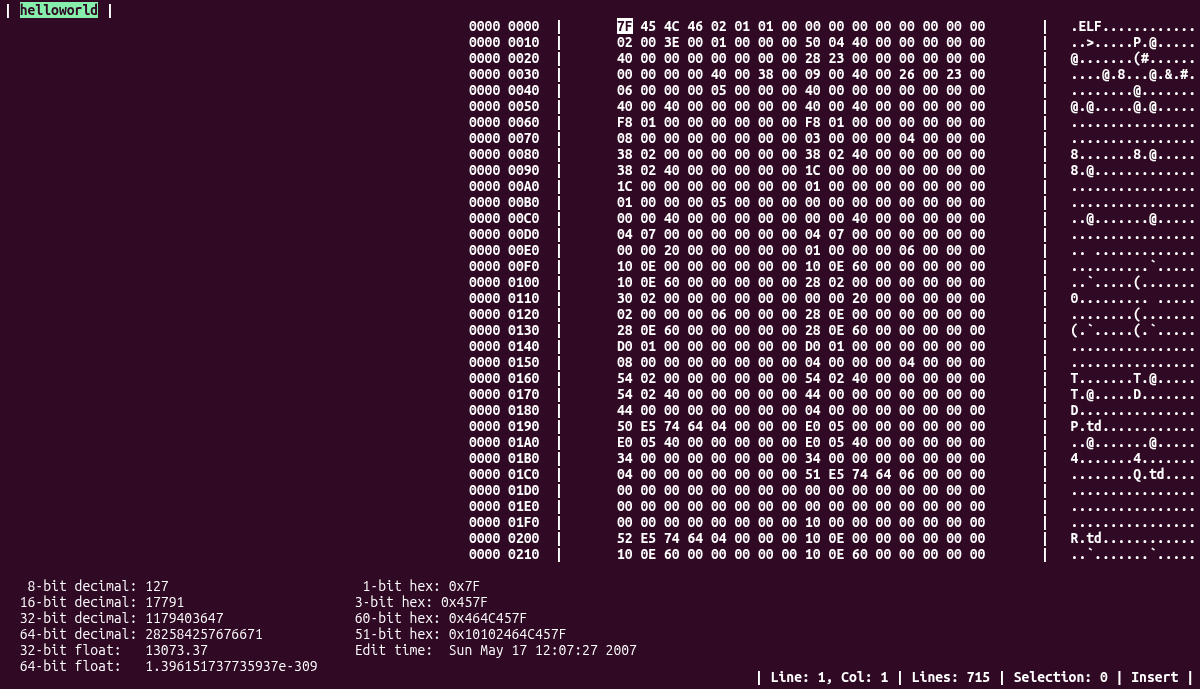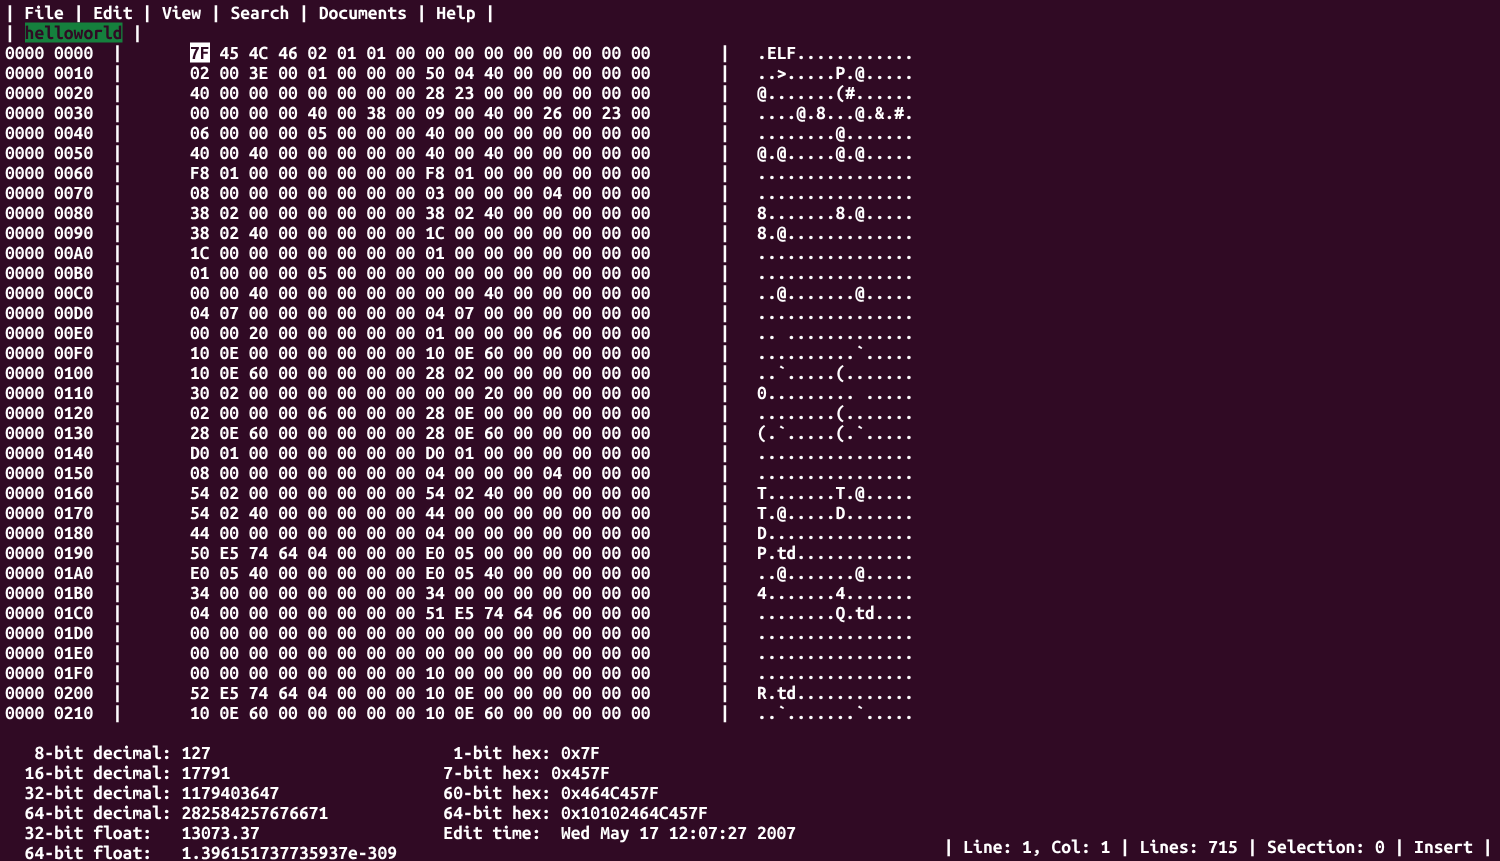--- a/index.html
+++ b/index.html
@@ -22,75 +22,75 @@
     white-space: pre;
   }
   .menu-item {
     display: inline;
   }
   .tab-bar {
     white-space: pre;
     font-weight: bold;
   }
   .tab {
-    background: #15803d;
+    background: #86efac;
     color: #300a24;
   }
   .hex-area {
     white-space: pre;
     font-weight: bold;
   }
   .hex-row {
     display: flex;
+    justify-content: flex-end;
   }
   .addr    { width: 80px; }
   .hex     { width: 418px; padding-left: 48px; }
   .sep     { width: 20px; text-align: center; }
   .cursor-byte {
     background: #ffffff;
     color: #300a24;
   }
   .info-panel {
     white-space: pre;
-    font-weight: bold;
+    font-weight: normal;
     display: flex;
   }
   .info-col1 { width: 335px; }
   .info-col2 { }
   .status-bar {
     position: absolute;
     bottom: 4px;
     right: 6px;
     font-weight: bold;
     white-space: pre;
     text-align: right;
   }
 </style>
 </head>
 <body>
 
 <div class="window">
 
-  <div class="menu-bar">| <span class="menu-item">File</span> | <span class="menu-item">Edit</span> | <span class="menu-item">View</span> | <span class="menu-item">Search</span> | <span class="menu-item">Documents</span> | <span class="menu-item">Help</span> |</div>
 
   <div class="tab-bar">| <span class="tab">helloworld</span> |</div>
 
   <div class="hex-area" id="hex-area"><div class="hex-row"><span class="addr">0000 0000</span><span class="sep">|</span><span class="hex"><span class="cursor-byte">7F</span> 45 4C 46 02 01 01 00 00 00 00 00 00 00 00 00</span><span class="sep">|</span><span>  .ELF............</span></div><div class="hex-row"><span class="addr">0000 0010</span><span class="sep">|</span><span class="hex">02 00 3E 00 01 00 00 00 50 04 40 00 00 00 00 00</span><span class="sep">|</span><span>  ..&gt;.....P.@.....</span></div><div class="hex-row"><span class="addr">0000 0020</span><span class="sep">|</span><span class="hex">40 00 00 00 00 00 00 00 28 23 00 00 00 00 00 00</span><span class="sep">|</span><span>  @.......(#......</span></div><div class="hex-row"><span class="addr">0000 0030</span><span class="sep">|</span><span class="hex">00 00 00 00 40 00 38 00 09 00 40 00 26 00 23 00</span><span class="sep">|</span><span>  ....@.8...@.&amp;.#.</span></div><div class="hex-row"><span class="addr">0000 0040</span><span class="sep">|</span><span class="hex">06 00 00 00 05 00 00 00 40 00 00 00 00 00 00 00</span><span class="sep">|</span><span>  ........@.......</span></div><div class="hex-row"><span class="addr">0000 0050</span><span class="sep">|</span><span class="hex">40 00 40 00 00 00 00 00 40 00 40 00 00 00 00 00</span><span class="sep">|</span><span>  @.@.....@.@.....</span></div><div class="hex-row"><span class="addr">0000 0060</span><span class="sep">|</span><span class="hex">F8 01 00 00 00 00 00 00 F8 01 00 00 00 00 00 00</span><span class="sep">|</span><span>  ................</span></div><div class="hex-row"><span class="addr">0000 0070</span><span class="sep">|</span><span class="hex">08 00 00 00 00 00 00 00 03 00 00 00 04 00 00 00</span><span class="sep">|</span><span>  ................</span></div><div class="hex-row"><span class="addr">0000 0080</span><span class="sep">|</span><span class="hex">38 02 00 00 00 00 00 00 38 02 40 00 00 00 00 00</span><span class="sep">|</span><span>  8.......8.@.....</span></div><div class="hex-row"><span class="addr">0000 0090</span><span class="sep">|</span><span class="hex">38 02 40 00 00 00 00 00 1C 00 00 00 00 00 00 00</span><span class="sep">|</span><span>  8.@.............</span></div><div class="hex-row"><span class="addr">0000 00A0</span><span class="sep">|</span><span class="hex">1C 00 00 00 00 00 00 00 01 00 00 00 00 00 00 00</span><span class="sep">|</span><span>  ................</span></div><div class="hex-row"><span class="addr">0000 00B0</span><span class="sep">|</span><span class="hex">01 00 00 00 05 00 00 00 00 00 00 00 00 00 00 00</span><span class="sep">|</span><span>  ................</span></div><div class="hex-row"><span class="addr">0000 00C0</span><span class="sep">|</span><span class="hex">00 00 40 00 00 00 00 00 00 00 40 00 00 00 00 00</span><span class="sep">|</span><span>  ..@.......@.....</span></div><div class="hex-row"><span class="addr">0000 00D0</span><span class="sep">|</span><span class="hex">04 07 00 00 00 00 00 00 04 07 00 00 00 00 00 00</span><span class="sep">|</span><span>  ................</span></div><div class="hex-row"><span class="addr">0000 00E0</span><span class="sep">|</span><span class="hex">00 00 20 00 00 00 00 00 01 00 00 00 06 00 00 00</span><span class="sep">|</span><span>  .. .............</span></div><div class="hex-row"><span class="addr">0000 00F0</span><span class="sep">|</span><span class="hex">10 0E 00 00 00 00 00 00 10 0E 60 00 00 00 00 00</span><span class="sep">|</span><span>  ..........`.....</span></div><div class="hex-row"><span class="addr">0000 0100</span><span class="sep">|</span><span class="hex">10 0E 60 00 00 00 00 00 28 02 00 00 00 00 00 00</span><span class="sep">|</span><span>  ..`.....(.......</span></div><div class="hex-row"><span class="addr">0000 0110</span><span class="sep">|</span><span class="hex">30 02 00 00 00 00 00 00 00 00 20 00 00 00 00 00</span><span class="sep">|</span><span>  0......... .....</span></div><div class="hex-row"><span class="addr">0000 0120</span><span class="sep">|</span><span class="hex">02 00 00 00 06 00 00 00 28 0E 00 00 00 00 00 00</span><span class="sep">|</span><span>  ........(.......</span></div><div class="hex-row"><span class="addr">0000 0130</span><span class="sep">|</span><span class="hex">28 0E 60 00 00 00 00 00 28 0E 60 00 00 00 00 00</span><span class="sep">|</span><span>  (.`.....(.`.....</span></div><div class="hex-row"><span class="addr">0000 0140</span><span class="sep">|</span><span class="hex">D0 01 00 00 00 00 00 00 D0 01 00 00 00 00 00 00</span><span class="sep">|</span><span>  ................</span></div><div class="hex-row"><span class="addr">0000 0150</span><span class="sep">|</span><span class="hex">08 00 00 00 00 00 00 00 04 00 00 00 04 00 00 00</span><span class="sep">|</span><span>  ................</span></div><div class="hex-row"><span class="addr">0000 0160</span><span class="sep">|</span><span class="hex">54 02 00 00 00 00 00 00 54 02 40 00 00 00 00 00</span><span class="sep">|</span><span>  T.......T.@.....</span></div><div class="hex-row"><span class="addr">0000 0170</span><span class="sep">|</span><span class="hex">54 02 40 00 00 00 00 00 44 00 00 00 00 00 00 00</span><span class="sep">|</span><span>  T.@.....D.......</span></div><div class="hex-row"><span class="addr">0000 0180</span><span class="sep">|</span><span class="hex">44 00 00 00 00 00 00 00 04 00 00 00 00 00 00 00</span><span class="sep">|</span><span>  D...............</span></div><div class="hex-row"><span class="addr">0000 0190</span><span class="sep">|</span><span class="hex">50 E5 74 64 04 00 00 00 E0 05 00 00 00 00 00 00</span><span class="sep">|</span><span>  P.td............</span></div><div class="hex-row"><span class="addr">0000 01A0</span><span class="sep">|</span><span class="hex">E0 05 40 00 00 00 00 00 E0 05 40 00 00 00 00 00</span><span class="sep">|</span><span>  ..@.......@.....</span></div><div class="hex-row"><span class="addr">0000 01B0</span><span class="sep">|</span><span class="hex">34 00 00 00 00 00 00 00 34 00 00 00 00 00 00 00</span><span class="sep">|</span><span>  4.......4.......</span></div><div class="hex-row"><span class="addr">0000 01C0</span><span class="sep">|</span><span class="hex">04 00 00 00 00 00 00 00 51 E5 74 64 06 00 00 00</span><span class="sep">|</span><span>  ........Q.td....</span></div><div class="hex-row"><span class="addr">0000 01D0</span><span class="sep">|</span><span class="hex">00 00 00 00 00 00 00 00 00 00 00 00 00 00 00 00</span><span class="sep">|</span><span>  ................</span></div><div class="hex-row"><span class="addr">0000 01E0</span><span class="sep">|</span><span class="hex">00 00 00 00 00 00 00 00 00 00 00 00 00 00 00 00</span><span class="sep">|</span><span>  ................</span></div><div class="hex-row"><span class="addr">0000 01F0</span><span class="sep">|</span><span class="hex">00 00 00 00 00 00 00 00 10 00 00 00 00 00 00 00</span><span class="sep">|</span><span>  ................</span></div><div class="hex-row"><span class="addr">0000 0200</span><span class="sep">|</span><span class="hex">52 E5 74 64 04 00 00 00 10 0E 00 00 00 00 00 00</span><span class="sep">|</span><span>  R.td............</span></div><div class="hex-row"><span class="addr">0000 0210</span><span class="sep">|</span><span class="hex">10 0E 60 00 00 00 00 00 10 0E 60 00 00 00 00 00</span><span class="sep">|</span><span>  ..`.......`.....</span></div></div>
 
   <div class="info-panel">
     <div class="info-col1">
 <span>   8-bit decimal: </span><span>127</span>
 <span>  16-bit decimal: </span><span>17791</span>
 <span>  32-bit decimal: </span><span>1179403647</span>
 <span>  64-bit decimal: </span><span>282584257676671</span>
 <span>  32-bit float:   </span><span>13073.37</span>
 <span>  64-bit float:   </span><span>1.396151737735937e-309</span></div>
     <div class="info-col2">
 <span>   1-bit hex: </span><span>0x7F</span>
-<span>  7-bit hex: </span><span>0x457F</span>
+<span>  3-bit hex: </span><span>0x457F</span>
 <span>  60-bit hex: </span><span>0x464C457F</span>
-<span>  64-bit hex: </span><span>0x10102464C457F</span>
-<span>  Edit time:  </span><span>Wed May 17 12:07:27 2007</span></div>
+<span>  51-bit hex: </span><span>0x10102464C457F</span>
+<span>  Edit time:  </span><span>Sun May 17 12:07:27 2007</span></div>
   </div>
 
   <div class="status-bar">| Line: 1, Col: 1 | Lines: 715 | Selection: 0 | Insert |</div>
 
 </div>
 
 </body></html>

